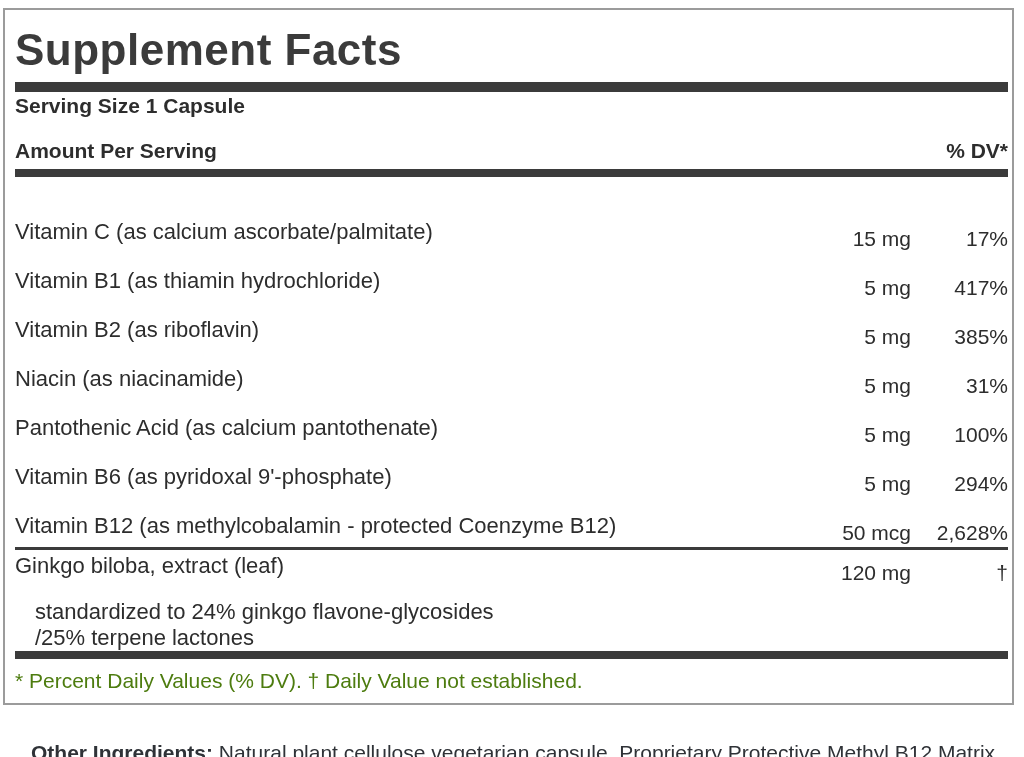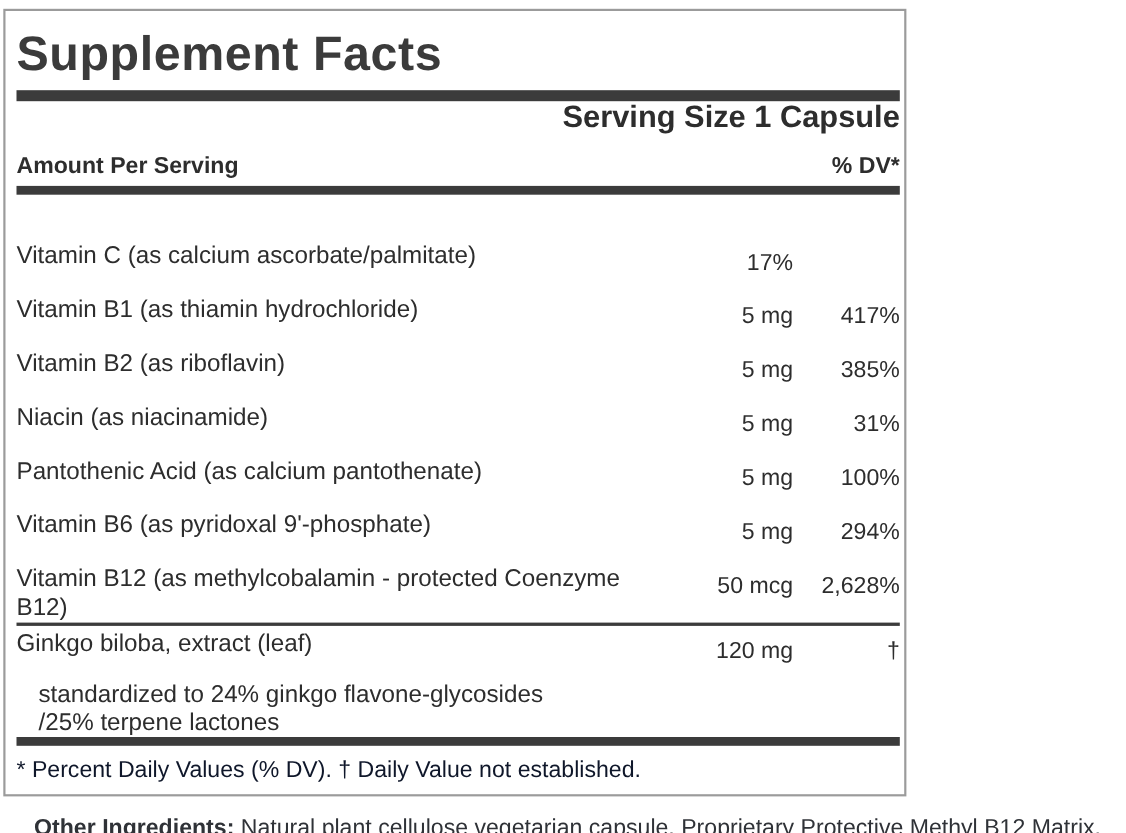--- a/index.html
+++ b/index.html
@@ -6,41 +6,41 @@
   html, body {
     width: 1024px; height: 757px;
     background: #ffffff;
     font-family: "Liberation Sans", sans-serif;
     color: #2d2d2d;
     overflow: hidden;
   }
   .facts-panel {
     position: absolute;
     left: 3px; top: 8px;
-    width: 821px;
+    width: 1011px;
     border: 2px solid #9b9b9b;
     background: #ffffff;
     padding: 15px 4px 9px 10px;
   }
   .panel-title {
     font-size: 44px;
     font-weight: bold;
     color: #3b3b3b;
     letter-spacing: 0.5px;
     line-height: 50px;
   }
   .bar {
     background: #3b3b3b;
     border: none;
   }
   .bar-title { height: 10px; margin-top: 7px; }
   .serving-line {
-    text-align: right;
+    text-align: left;
     font-weight: bold;
-    font-size: 28px;
+    font-size: 21px;
     line-height: 26px;
     margin-top: 1px;
     color: #2d2d2d;
   }
   .col-headers {
     display: flex;
     justify-content: space-between;
     font-weight: bold;
     font-size: 21px;
     line-height: 26px;
@@ -86,21 +86,21 @@
     font-size: 22px;
     line-height: 26px;
     max-width: 600px;
   }
   .sub-note span { display: block; }
   .bar-bottom { height: 8px; margin-top: 0; }
   .footnote {
     font-size: 21px;
     line-height: 26px;
     margin-top: 9px;
-    color: #0f172a;
+    color: #4d7c0f;
   }
   .other-ingredients {
     position: absolute;
     left: 31px; top: 736px;
     width: 975px;
     font-size: 21px;
     line-height: 33px;
     color: #2f3237;
   }
   .other-ingredients b { font-weight: bold; }
@@ -115,20 +115,21 @@
   <div class="col-headers">
     <span>Amount Per Serving</span>
     <span>% DV*</span>
   </div>
   <div class="bar bar-headers"></div>
 
   <div class="facts-table">
 
     <div class="facts-row">
       <div class="row-label">Vitamin C (as calcium ascorbate/palmitate)</div>
+      <div class="row-amount">15 mg</div>
       <div class="row-dv">17%</div>
     </div>
 
     <div class="facts-row">
       <div class="row-label">Vitamin B1 (as thiamin hydrochloride)</div>
       <div class="row-amount">5 mg</div>
       <div class="row-dv">417%</div>
     </div>
 
     <div class="facts-row">

